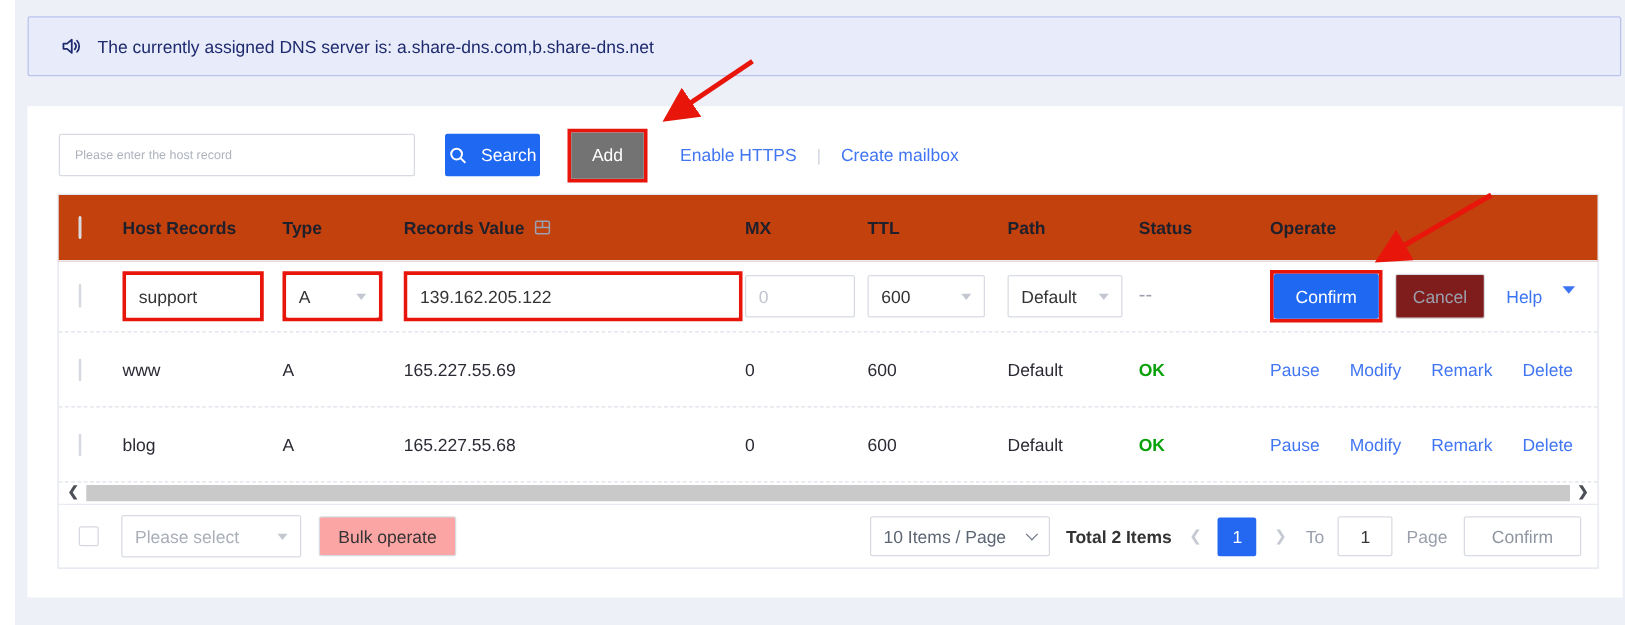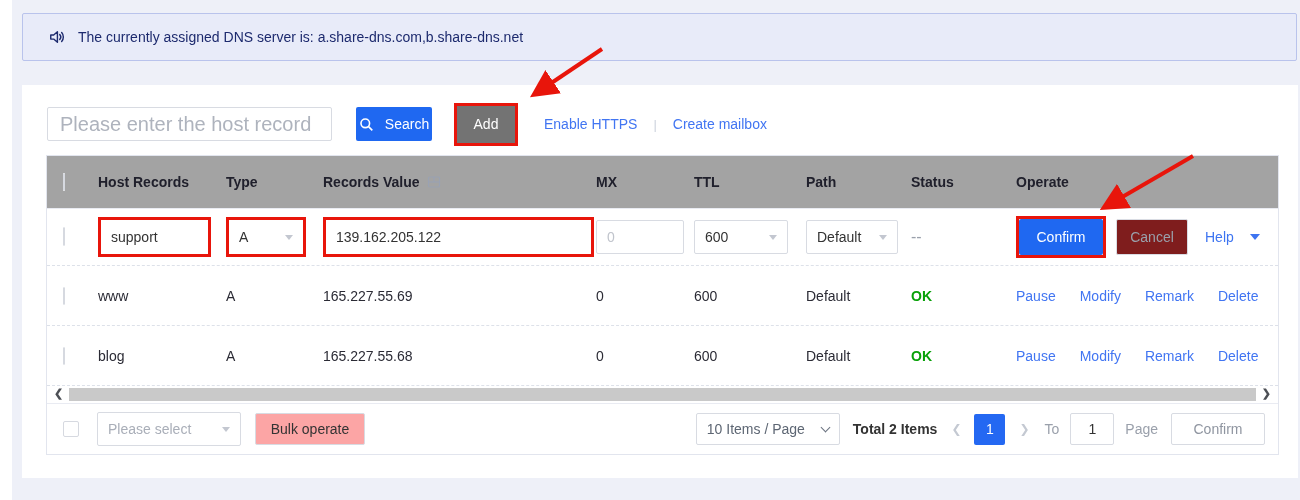--- a/index.html
+++ b/index.html
@@ -11,37 +11,37 @@
     background:#e8ebf9; border:1px solid #b9c3ec; border-radius:2px;
     display:flex; align-items:center; padding-left:24px; gap:11px;
     color:#1d2a6e; font-size:14px; }
 
   
   .card { position:absolute; left:10px; top:85px; width:1276px; height:393px; background:#fff; }
 
   
   .toolbar { position:absolute; left:25px; top:18px; right:20px; height:42px; display:flex; align-items:center; }
   .search-input { width:285px; height:34px; border:1px solid #d8dbe2; border-radius:2px;
-    padding:0 12px; font-size:20px; color:#333; outline:none; font-family:inherit; }
+    padding:0 12px; font-size:10px; color:#333; outline:none; font-family:inherit; }
   .search-input::placeholder { color:#aeb3bd; }
   .btn-search { margin-left:24px; width:76px; height:34px; background:#1f68f1; color:#fff;
     border:none; border-radius:2px; font-size:14px; display:flex; align-items:center;
     justify-content:center; gap:11px; cursor:pointer; font-family:inherit; }
   .red-box { border:3px solid #e8150b; }
   .add-wrap { margin-left:22px; width:64px; height:43px; display:flex; }
   .btn-add { flex:1; background:#737373; color:#fff; border:none; font-size:14px; cursor:pointer; font-family:inherit; }
   .link { color:#4175f2; font-size:14px; text-decoration:none; cursor:pointer; }
   .link-div { color:#ccd2dd; margin:0 16px; font-size:13px; }
   .toolbar .link:first-of-type { margin-left:26px; }
 
   
   .table-box { position:absolute; left:24px; top:70px; width:1233px; height:300px;
     border:1px solid #e2e5ee; background:#fff; }
   .trow { display:flex; align-items:center; }
-  .thead { height:53px; background:#a3a3a3; border-bottom:1px solid #e9ebf2;
+  .thead { height:53px; background:#c2410c; border-bottom:1px solid #e9ebf2;
     font-weight:bold; color:#20202c; font-size:14px; }
   .r-edit { height:57px; border-bottom:1px dashed #dde1e9; }
   .r-data { height:60px; border-bottom:1px dashed #dde1e9; font-size:14px; color:#2b2b35; }
   .c1 { width:44px; padding-left:16px; }
   .c2 { width:128px; padding-left:7px; }
   .c3 { width:96px; padding-left:7px; }
   .c4 { width:274px; padding-left:8px; }
   .c5 { width:96px; padding-left:7px; }
   .c6 { width:114px; padding-left:9px; }
   .c7 { width:106px; padding-left:7px; }
@@ -67,21 +67,21 @@
   .inp-mx { width:88px; height:34px; border:1px solid #d8dbe2; border-radius:2px;
     padding:0 10px; font-size:14px; outline:none; font-family:inherit; color:#333; }
   .inp-mx::placeholder { color:#c0c4cc; }
   .sel-ttl { width:94px; }
   .sel-path { width:92px; }
   .muted { color:#9aa0ab; }
   .btn-confirm { flex:1; background:#1f68f1; color:#fff; border:none; border-radius:2px;
     font-size:14px; cursor:pointer; font-family:inherit; }
   .btn-cancel { margin-left:10px; width:72px; height:36px; background:#7f1d1d; border:1px solid #d9dce3;
     border-radius:2px; color:#9aa0ab; font-size:14px; cursor:pointer; font-family:inherit; }
-  .help { margin-left:17px; color:#3d74f1; font-size:14px; display:flex; align-items:center; gap:16px; cursor:pointer; }
+  .help { margin-left:17px; color:#3d74f1; font-size:14px; display:flex; gap:16px; cursor:pointer; }
   .caret-blue { width:0; height:0; border-left:5px solid transparent; border-right:5px solid transparent;
     border-top:6px solid #3d74f1; }
 
   .ok { color:#09a109; font-weight:bold; }
   .actions { display:flex; gap:24px; }
   .actions span { color:#4175f2; cursor:pointer; }
 
   
   .hscroll { position:relative; height:18px; border-bottom:1px solid #e9ebf2; }
   .hs-arrow { position:absolute; top:1px; font-size:11px; color:#4c4f55; font-weight:bold; cursor:pointer; }

